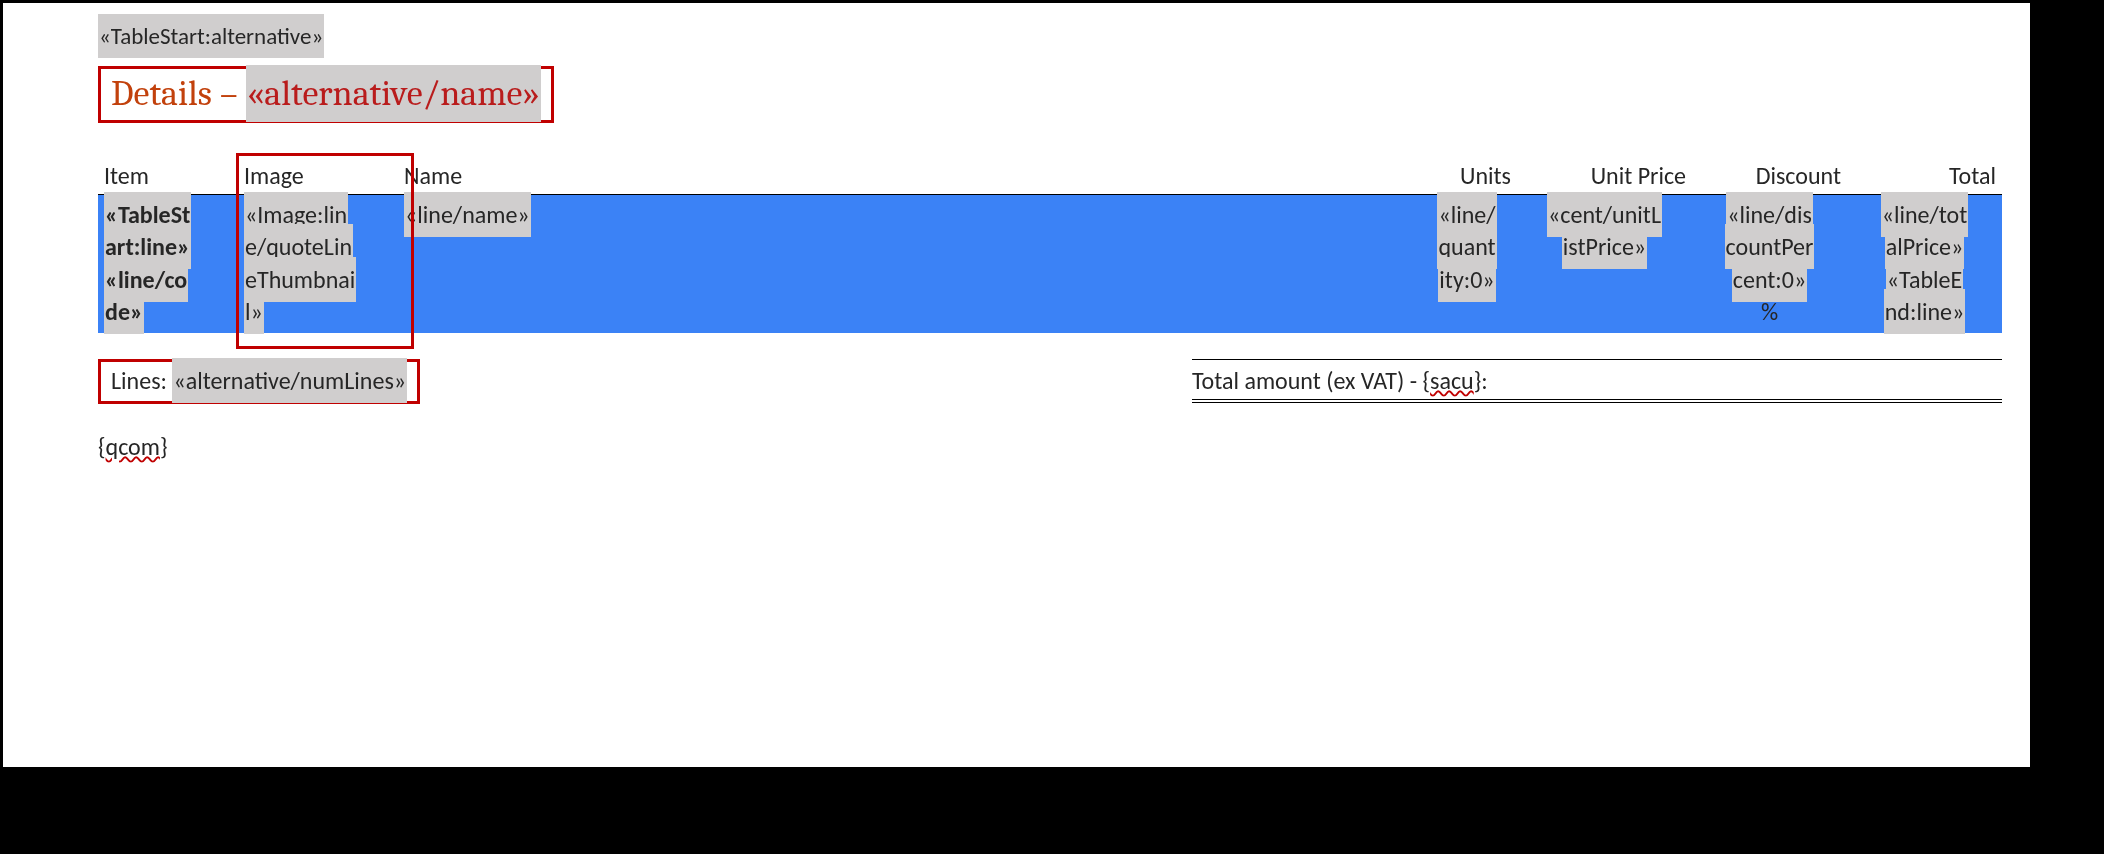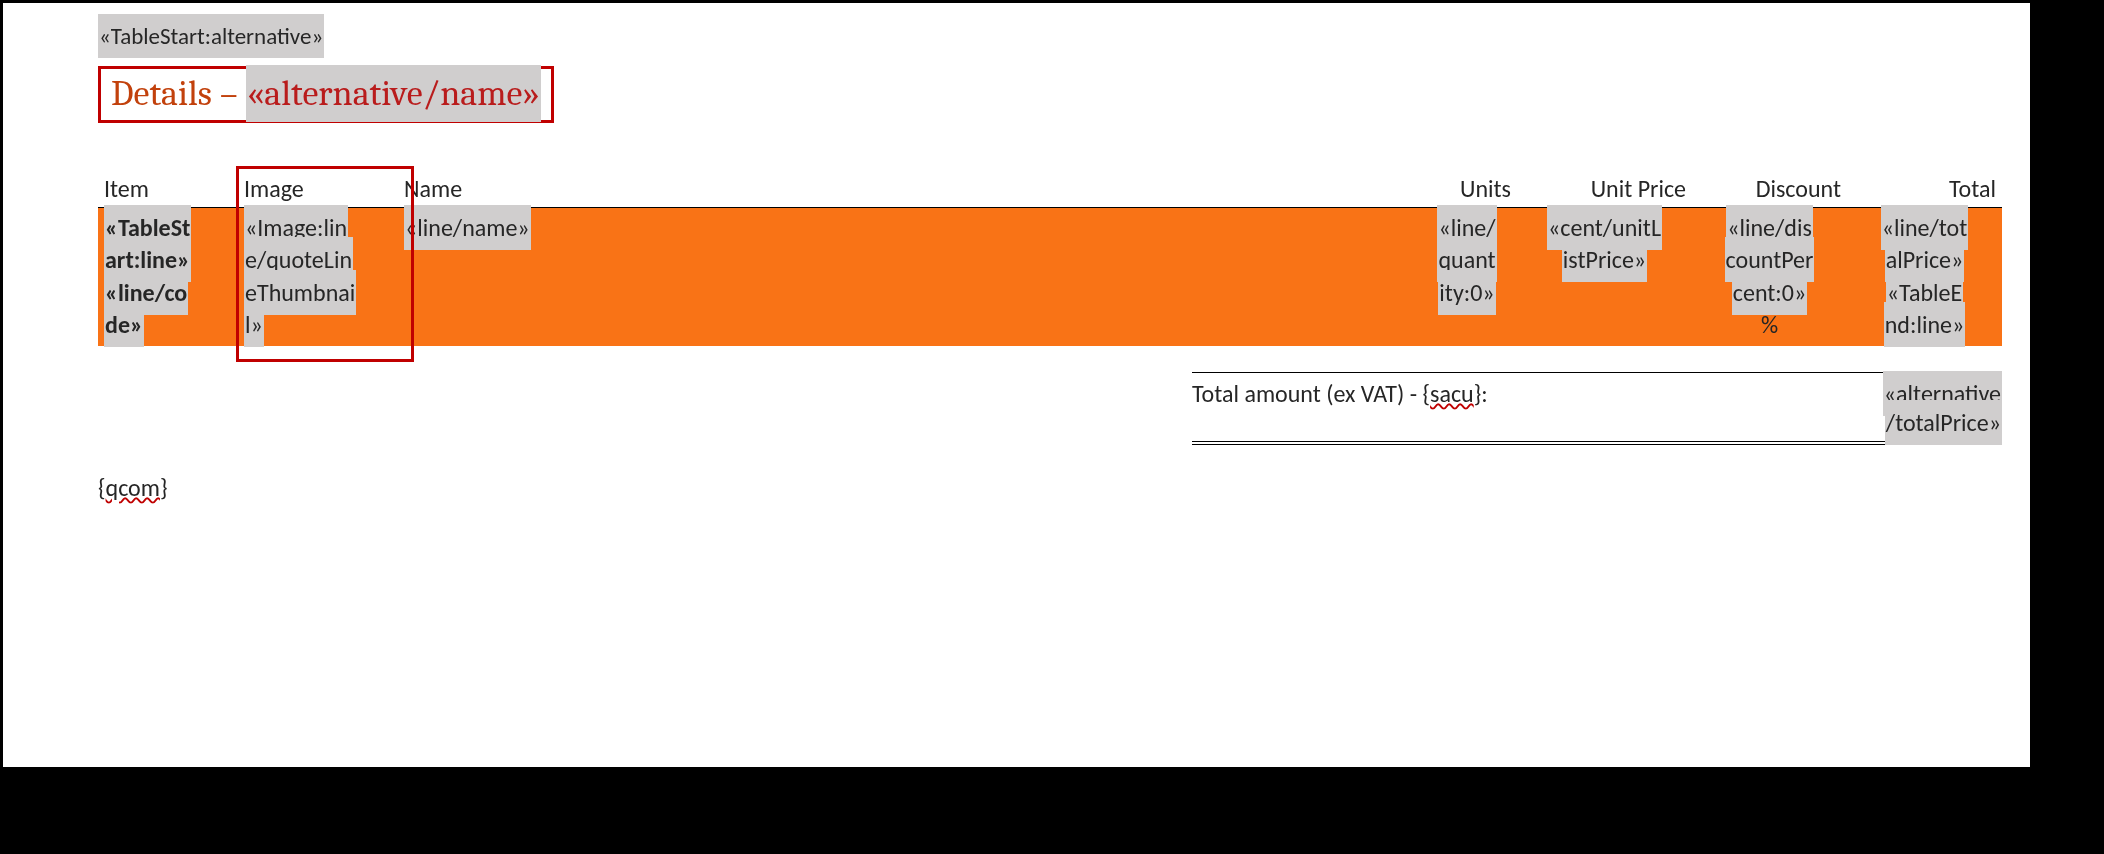--- a/index.html
+++ b/index.html
@@ -6,26 +6,26 @@
 body{font-family:Calibri,Arial,sans-serif;font-size:24px;color:#262626;background:#000}
 .sheet{background:#fff;border:3px solid #000;width:2033px;height:770px;box-sizing:border-box;padding:18px 28px 38px 95px;position:relative}
 .redbox{border:3px solid #c00000;box-sizing:border-box}
 .mergefield{background:#d0cece;padding:8px 1px}
 .top-merge{font-size:23px}
 .heading{font-family:'Cambria',Georgia,serif;font-size:36px;color:#1f4e79;font-weight:400;margin:0;padding:4px 10px 6px 10px}
 .heading .static{color:#c2410c}
 .heading .mergefield{color:#b91c1c}
 .heading-wrap{display:inline-block;margin-top:16px}
 
-.tbl{border-collapse:collapse;width:100%;margin-top:49px;table-layout:fixed}
+.tbl{border-collapse:collapse;width:100%;margin-top:36px;table-layout:fixed}
 .tbl th{font-weight:400;text-align:left;font-size:24px;padding:2px 6px 4px 6px;border-bottom:1px solid #000}
 .tbl th.r{text-align:right}
 .tbl td{vertical-align:top;font-size:24px;padding:4px 6px}
 .tbl td.r{text-align:center}
-.row-alt td{background:#f97316}
+.row-alt td{background:#3b82f6}
 .cell-inner{word-break:break-all;line-height:1.35}
 .b{font-weight:700}
 
 .img-col-box{position:absolute;border:3px solid #c00000;box-sizing:border-box}
 
 .footer-row{margin-top:26px;display:flex;align-items:flex-start}
 .lines-wrap{padding:4px 10px 6px 10px;font-size:24px}
 .squiggle{text-decoration-line:underline;text-decoration-style:wavy;text-decoration-color:#c00000;text-decoration-thickness:1.5px}
 .squigbox{display:inline-block}
 
@@ -123,28 +123,27 @@
               <span class="mergefield">nd:line»</span>
             </div>
           </td>
         </tr>
       </tbody>
     </table>
     <div class="img-col-box" style="left:138px;top:-6px;width:178px;height:196px"></div>
   </div>
 
   <div class="footer-row">
+    <div class="lines-wrap redbox">
+      <span>Lines: </span><span class="mergefield">«alternative/numLines»</span>
+    </div>
     <div class="totals">
       <div class="totals-inner">
         <div class="totals-label">
           <span>Total amount (ex VAT) - {</span><span class="squiggle squigbox">sacu</span><span>}:</span>
-        </div>
-        <div class="totals-val">
-          <span class="mergefield">«alternative</span><br>
-          <span class="mergefield">/totalPrice»</span>
         </div>
       </div>
     </div>
   </div>
 
   <div class="qcom">
     <span>{</span><span class="squiggle squigbox">qcom</span><span>}</span>
   </div>
 
 </div>

